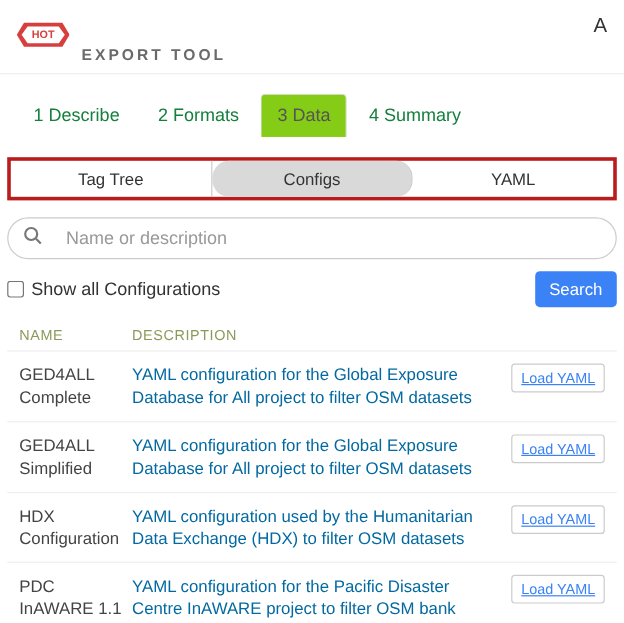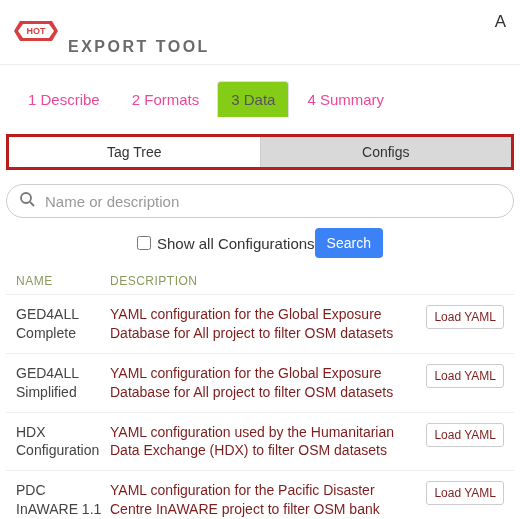--- a/index.html
+++ b/index.html
@@ -17,42 +17,42 @@
     padding: 10px 14px 8px 14px;
     border-bottom: 1px solid #eee;
     position: relative;
   }
   .logo {
     display: flex;
     align-items: center;
     gap: 10px;
   }
   .logo-text {
-    font-size: 16px;
+    font-size: 13px;
     letter-spacing: 2.5px;
     color: #6a6a6a;
     font-weight: 600;
     margin-top: 28px;
   }
   .account-letter {
     position: absolute;
     right: 14px;
     top: 12px;
     font-size: 17px;
     color: #333;
   }
   .tabs {
     display: flex;
     gap: 0;
     padding: 16px 14px 0 14px;
   }
   .tab {
     padding: 9px 13px;
     font-size: 15px;
-    color: #ec4899;
+    color: #15803d;
     cursor: pointer;
     border: 1px solid transparent;
     border-radius: 4px 4px 0 0;
     margin-right: 4px;
   }
   .tab.active {
     color: #555;
     border: 1px solid #ddd;
     border-bottom: 1px solid #fff;
     background: #84cc16;
@@ -68,46 +68,47 @@
     text-align: center;
     padding: 7px 0;
     font-size: 14px;
     color: #333;
     cursor: pointer;
     border-right: 1px solid #ccc;
   }
   .subtab:last-child { border-right: none; }
   .subtab.active {
     background: #d9d9d9;
+    border-radius: 14px;
   }
   .search-wrap {
     margin: 14px 6px 0 6px;
   }
   .search-box {
     display: flex;
     align-items: center;
     border: 1px solid #ccc;
     border-radius: 18px;
     padding: 6px 12px;
-    gap: 10px;
+    gap: 20px;
     justify-content: center;
   }
   .search-box input {
     border: none;
     outline: none;
     font-size: 15px;
     flex: 1;
     color: #555;
   }
   .search-box input::placeholder { color: #999; }
   .search-icon { color: #777; }
   .showall-row {
     display: flex;
     align-items: center;
-    justify-content: center;
+    justify-content: space-between;
     margin: 10px 6px 0 6px;
   }
   .showall-left {
     display: flex;
     align-items: center;
     gap: 6px;
     font-size: 15px;
     color: #333;
   }
   .showall-left input[type=checkbox] {
@@ -137,30 +138,31 @@
   .col-desc { flex: 1; }
   .col-action { width: 86px; flex-shrink: 0; text-align: right; }
   .row {
     display: flex;
     padding: 10px 10px;
     border-bottom: 1px solid #eee;
     align-items: flex-start;
     font-size: 14px;
   }
   .row .col-name { color: #444; line-height: 1.35; padding-right: 6px;}
-  .row .col-desc { color: #7f1d1d; line-height: 1.35; padding-right: 8px;}
+  .row .col-desc { color: #0369a1; line-height: 1.35; padding-right: 8px;}
   .load-btn {
     background: #fff;
     border: 1px solid #ccc;
     border-radius: 3px;
     padding: 4px 7px;
     font-size: 12px;
-    color: #7f1d1d;
+    color: #3b82f6;
     cursor: pointer;
     white-space: nowrap;
+    text-decoration: underline;
   }
 </style>
 </head>
 <body>
 
 <div class="header">
   <div class="logo">
     <span>
       <svg width="44" height="28" viewBox="0 0 44 28">
         <polygon points="6,4 38,4 44,14 38,24 6,24 0,14" fill="#d73f3f"></polygon>
@@ -176,20 +178,21 @@
 <div class="tabs">
   <div class="tab">1 Describe</div>
   <div class="tab">2 Formats</div>
   <div class="tab active">3 Data</div>
   <div class="tab">4 Summary</div>
 </div>
 
 <div class="subtabs">
   <div class="subtab">Tag Tree</div>
   <div class="subtab active" style="position:relative;">Configs</div>
+  <div class="subtab">YAML</div>
 </div>
 
 <div class="search-wrap">
   <div class="search-box">
     <span class="search-icon">
       <svg width="16" height="16" viewBox="0 0 16 16" fill="none" stroke="#777" stroke-width="1.8">
         <circle cx="7" cy="7" r="5"></circle>
         <line x1="11" y1="11" x2="15" y2="15"></line>
       </svg>
     </span>

